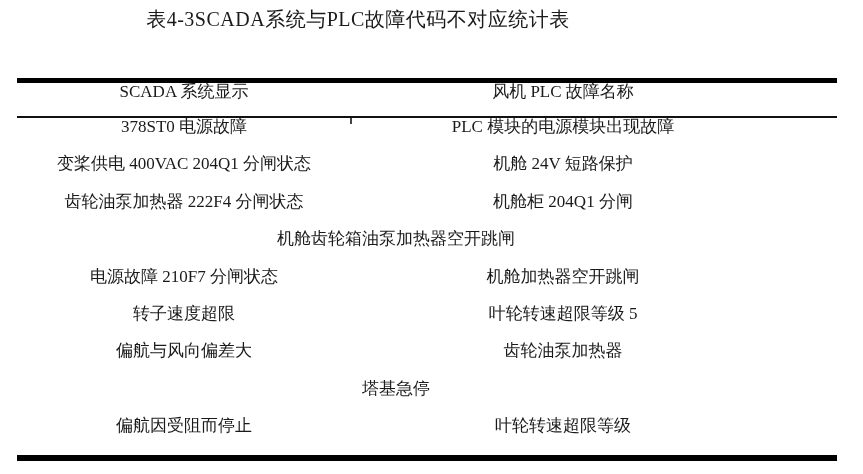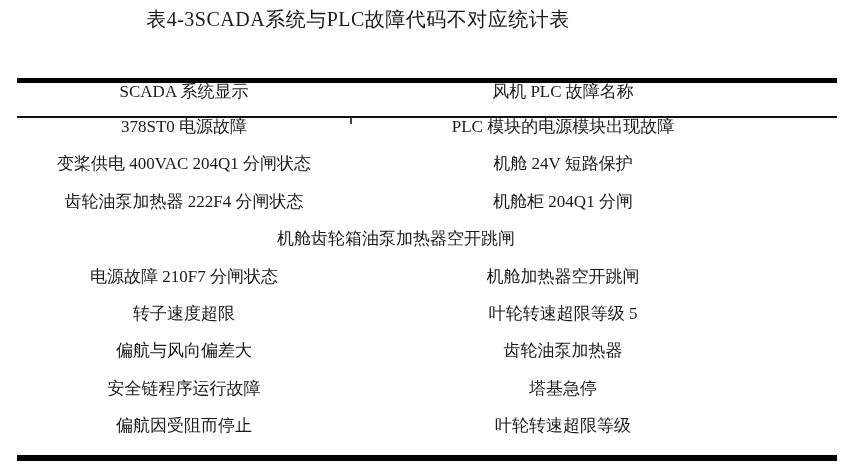--- a/index.html
+++ b/index.html
@@ -118,21 +118,20 @@
         </div>
         <div class="body-row">
           <div class="cell col1">转子速度超限</div>
           <div class="cell col2">叶轮转速超限等级 5</div>
         </div>
         <div class="body-row">
           <div class="cell col1">偏航与风向偏差大</div>
           <div class="cell col2">齿轮油泵加热器</div>
         </div>
         <div class="body-row">
-          <div class="cell col1">安全链程序运行故障</div>
           <div class="cell col2">塔基急停</div>
         </div>
         <div class="body-row">
           <div class="cell col1">偏航因受阻而停止</div>
           <div class="cell col2">叶轮转速超限等级</div>
         </div>
       </div>
 
     <div class="rule rule-bottom"></div>
   </div>

